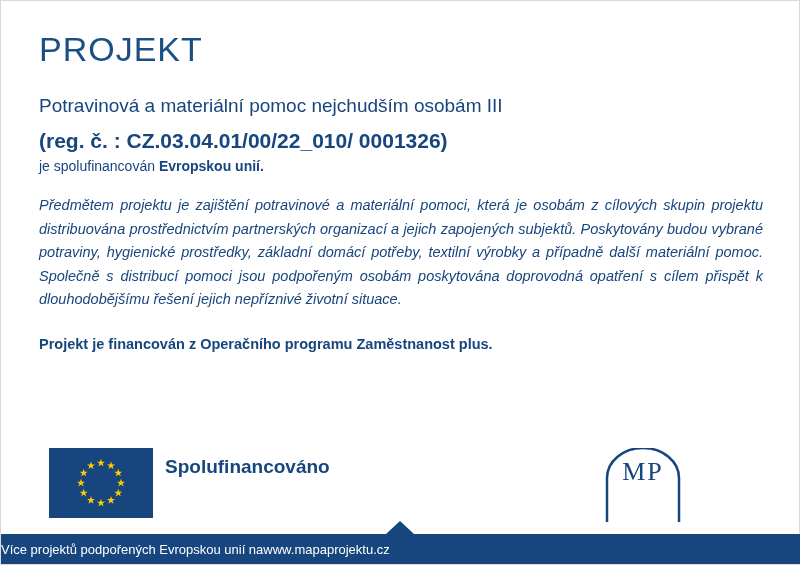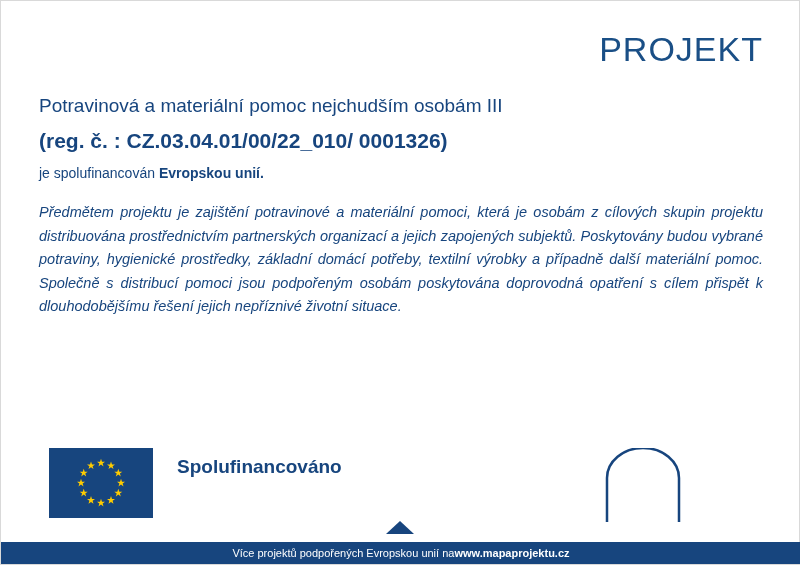--- a/index.html
+++ b/index.html
@@ -28,40 +28,39 @@
     top: 30px;
     width: 724px;
   }
   .title {
     font-size: 34px;
     letter-spacing: 1px;
     font-weight: 400;
     color: #1a4f86;
     margin: 0 0 26px 0;
     line-height: 1.1;
-    text-align: right;
   }
   .subtitle {
     font-size: 19px;
     font-weight: normal;
     color: #17457e;
     margin: 0 0 10px 0;
     line-height: 1.25;
   }
   .regline {
     font-size: 21px;
     font-weight: bold;
     color: #17457e;
     margin: 0 0 4px 0;
     line-height: 1.25;
   }
   .cofin {
     font-size: 14px;
     color: #17457e;
-    margin: 11px 0 20px 0;
+    margin: 4px 0 20px 0;
   }
   .cofin b {
     font-weight: bold;
   }
   .body-text {
     font-size: 14.5px;
     line-height: 1.62;
     color: #17457e;
     text-align: justify;
     margin: 0 0 24px 0;
@@ -92,21 +91,20 @@
     display: block;
   }
   .eu-text {
     position: absolute;
     left: 126px;
     top: 8px;
     font-size: 19px;
     line-height: 1.35;
     font-weight: bold;
     color: #17457e;
-    margin-left: 12px;
   }
   .mpsv {
     position: absolute;
     left: 560px;
     top: 0px;
     width: 88px;
     height: 76px;
     color: #17457e;
   }
   .mpsv-letters {
@@ -126,30 +124,29 @@
   .mpsv-arc {
     position: absolute;
     left: 4px;
     top: 2px;
   }
   .footer {
     position: absolute;
     left: 0;
     bottom: 0;
     width: 800px;
-    height: 22px;
+    height: 30px;
     background: #17457e;
     color: #ffffff;
-    font-size: 11px;
+    font-size: 13px;
     display: flex;
     align-items: center;
-    justify-content: center;
   }
   .footer b {
-    font-weight: bold;
+    font-weight: normal;
   }
   .footer-notch {
     position: absolute;
     left: 50%;
     transform: translateX(-50%);
     bottom: 30px;
     width: 0;
     height: 0;
     border-left: 14px solid transparent;
     border-right: 14px solid transparent;
@@ -160,20 +157,21 @@
 <body>
 
 <div class="poster">
 
   <div class="content">
     <h1 class="title">PROJEKT</h1>
     <h2 class="subtitle">Potravinová a materiální pomoc nejchudším osobám III</h2>
     <div class="regline">(reg. č. : CZ.03.04.01/00/22_010/ 0001326)</div>
     <p class="cofin"><span>je spolufinancován </span><b>Evropskou unií.</b></p>
     <p class="body-text">Předmětem projektu je zajištění potravinové a materiální pomoci, která je osobám z cílových skupin projektu distribuována prostřednictvím partnerských organizací a jejich zapojených subjektů. Poskytovány budou vybrané potraviny, hygienické prostředky, základní domácí potřeby, textilní výrobky a případně další materiální pomoc. Společně s distribucí pomoci jsou podpořeným osobám poskytována doprovodná opatření s cílem přispět k dlouhodobějšímu řešení jejich nepříznivé životní situace.</p>
+    <p class="fin-line">Projekt je financován z Operačního programu Zaměstnanost plus.</p>
   </div>
 
   <div class="logos">
 
     <div class="eu-flag">
       <svg width="104" height="70" viewBox="0 0 104 70" aria-hidden="true">
         <rect x="0" y="0" width="104" height="70" fill="#17457e"></rect>
         <g fill="#ffcc00">
           <g transform="translate(52,35)">
             <g transform="translate(0,-20)">
@@ -219,20 +217,21 @@
 
     <div class="eu-text">
       <div>Spolufinancováno</div>
     </div>
 
     <div class="mpsv">
       <svg class="mpsv-arc" width="80" height="76" viewBox="0 0 80 76" aria-hidden="true">
         <path d="M4 74 L4 30 A36 30 0 0 1 76 30 L76 74" fill="none" stroke="#17457e" stroke-width="2.5"></path>
       </svg>
       <div class="mpsv-letters" style="top:14px;">
+        <div>MP</div>
       </div>
     </div>
 
   </div>
 
   <div class="footer-notch"></div>
 
   <div class="footer">
     <span>Více projektů podpořených Evropskou unií na </span>
       <b>www.mapaprojektu.cz</b>

